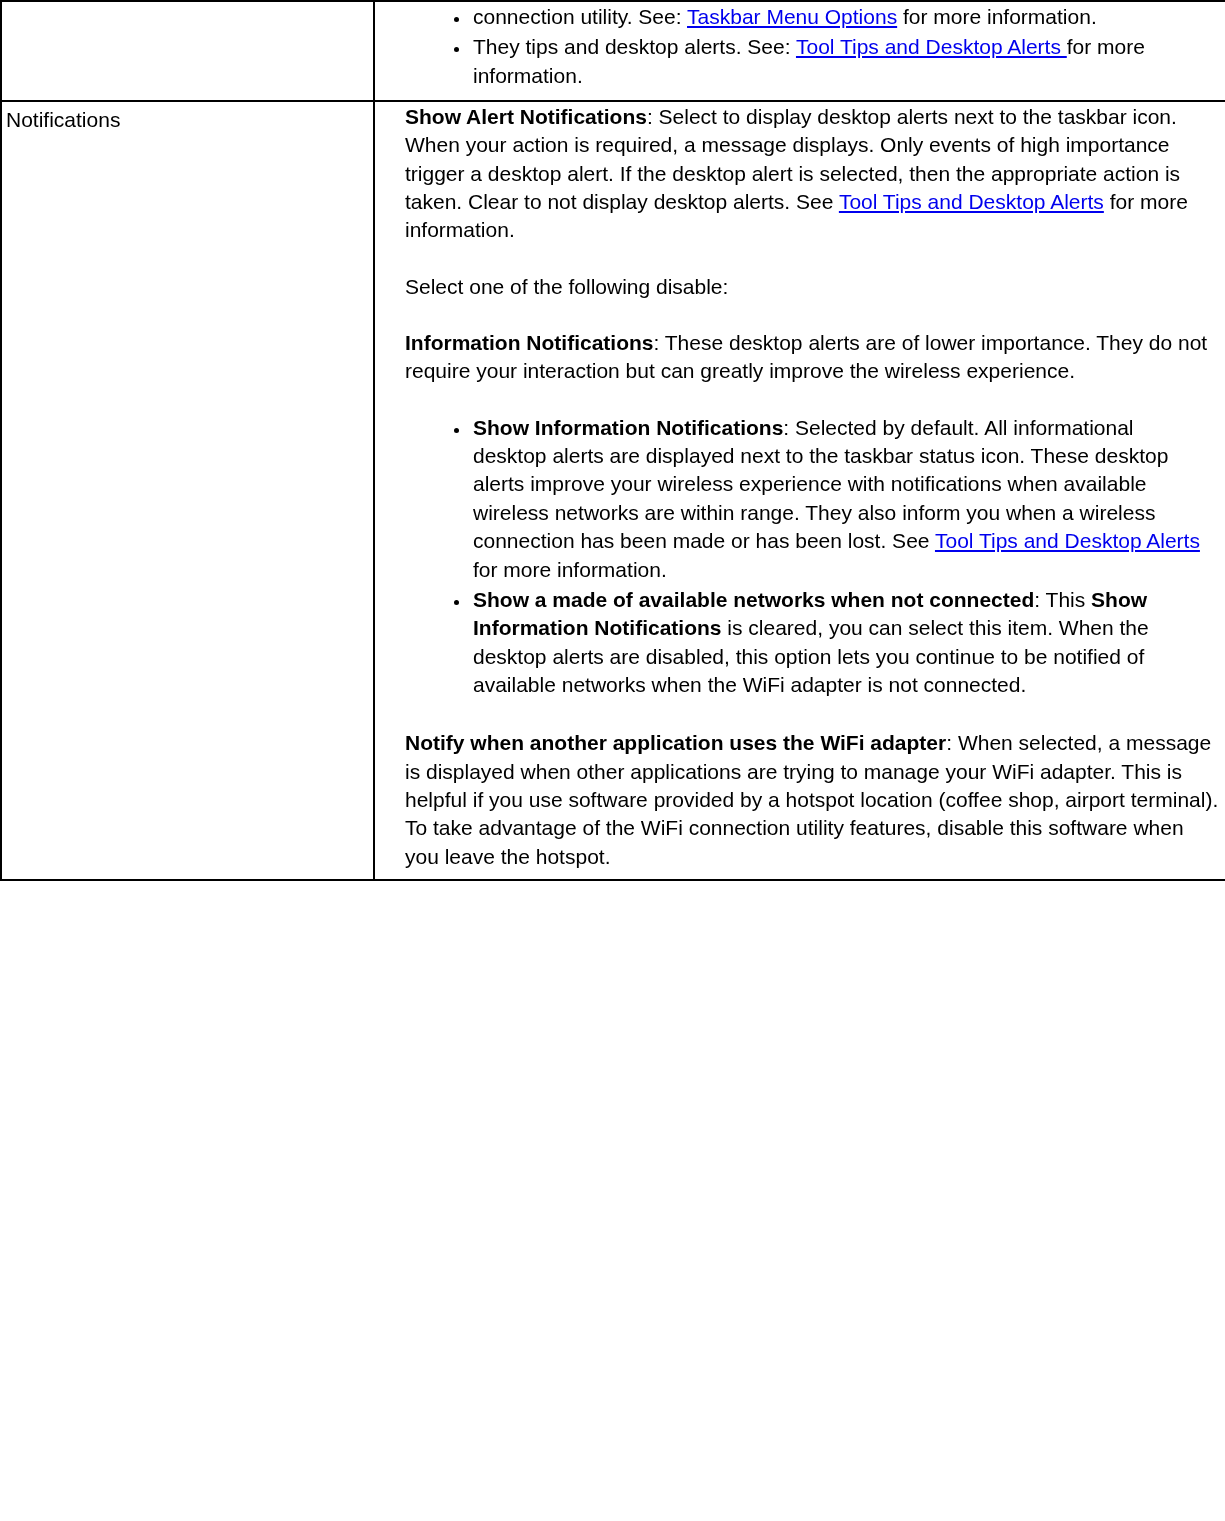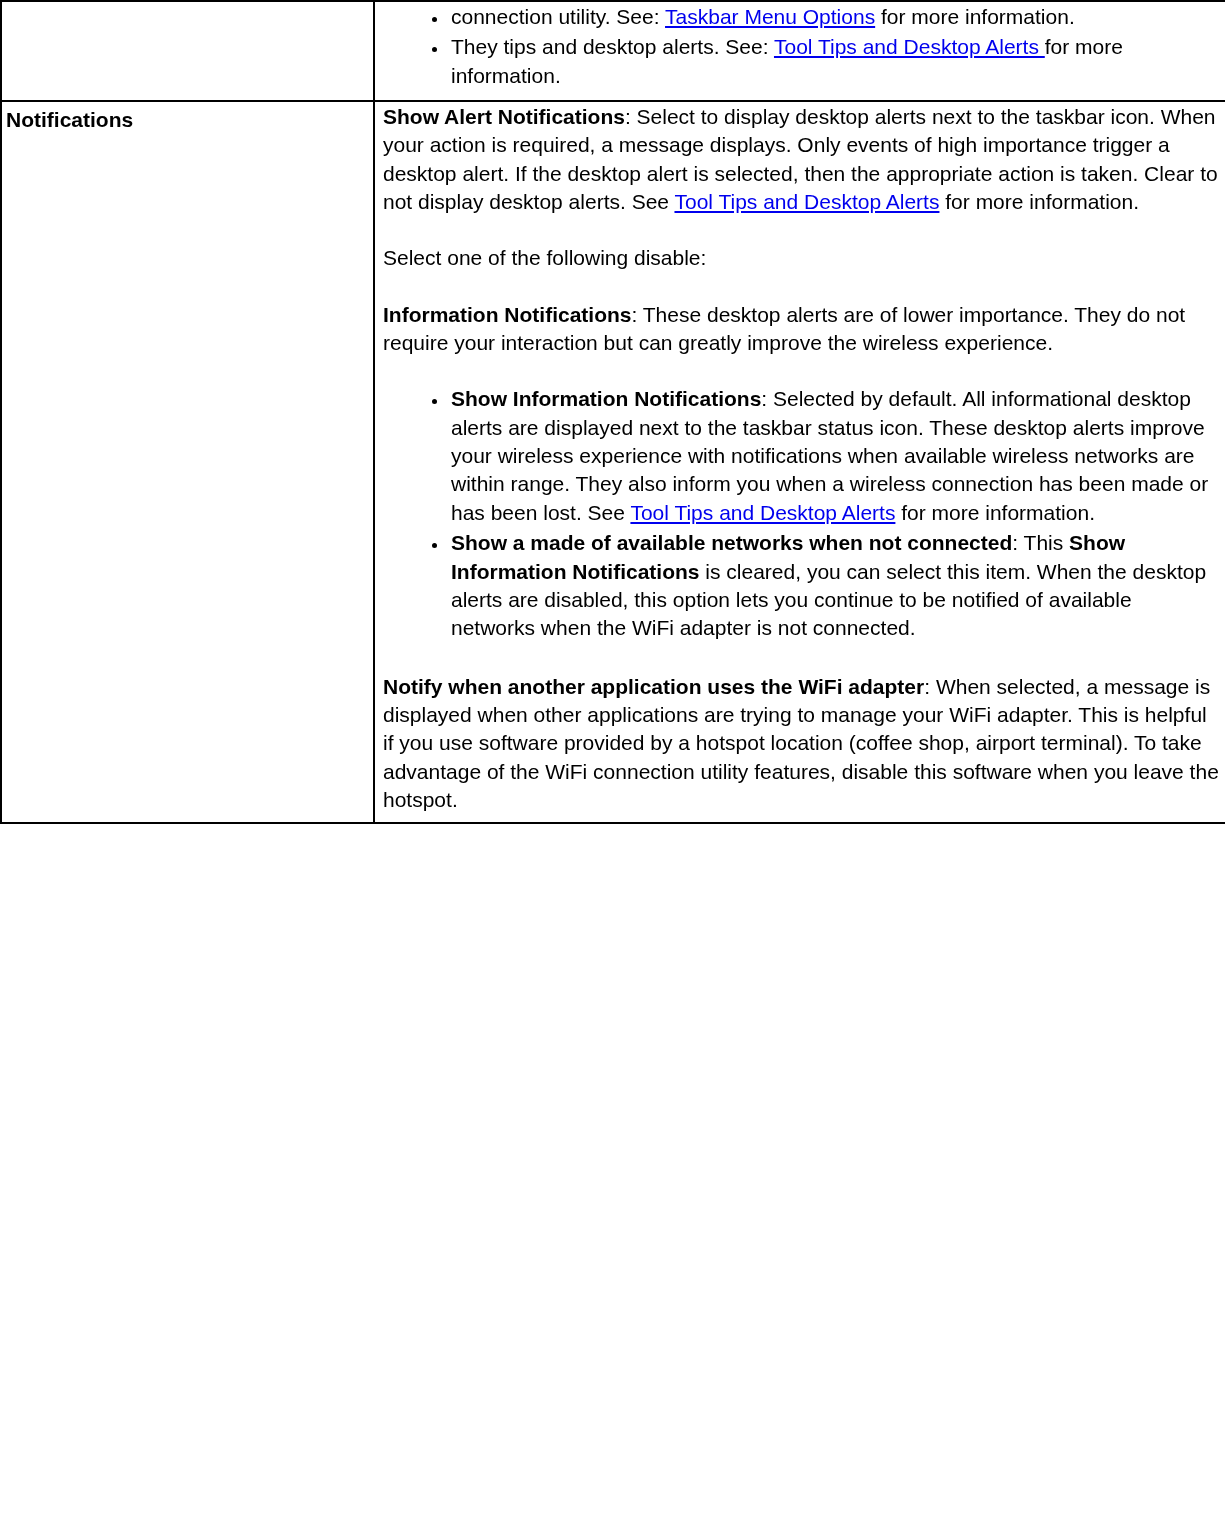--- a/index.html
+++ b/index.html
@@ -28,23 +28,24 @@
       width: 373px;
     }
     td.col-right {
       width: 852px;
     }
     .cell-inner-left {
       padding: 4px 6px 4px 4px;
     }
     .cell-inner-right {
       padding: 1px 4px 8px 8px;
+      margin-left: 22px;
     }
     .row-label {
-      font-weight: bold;
+      font-weight: normal;
     }
     a.doc-link {
       color: #0000EE;
       text-decoration: underline;
     }
     ul.doc-list {
       list-style-type: disc;
       margin: 0 0 0 0;
       padding: 0 10px 0 66px;
     }

